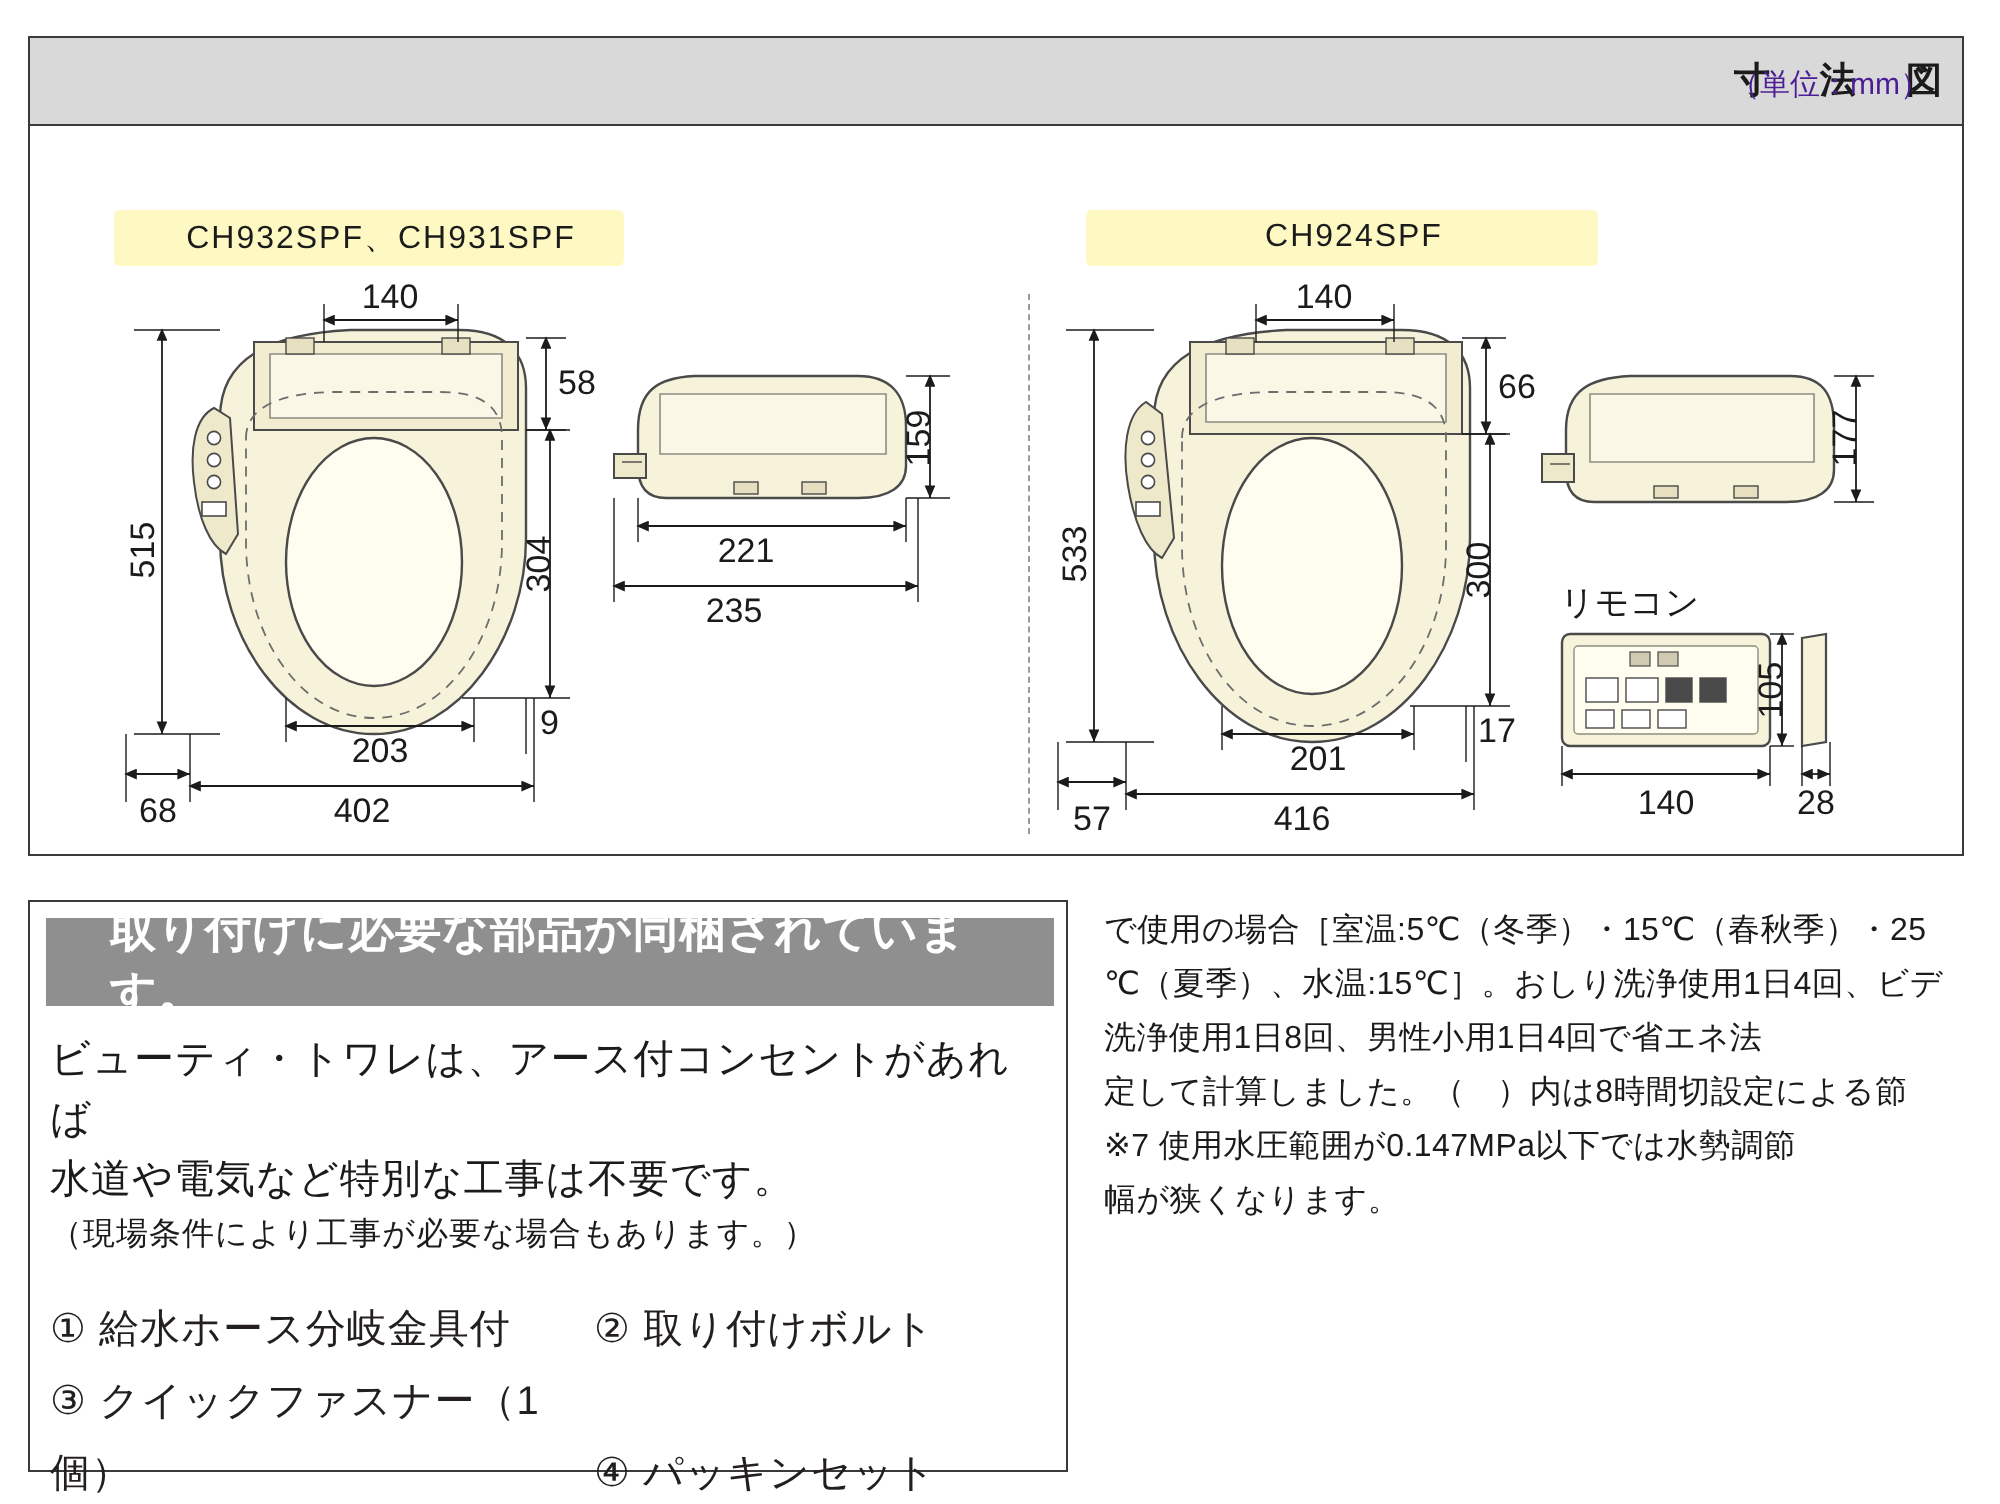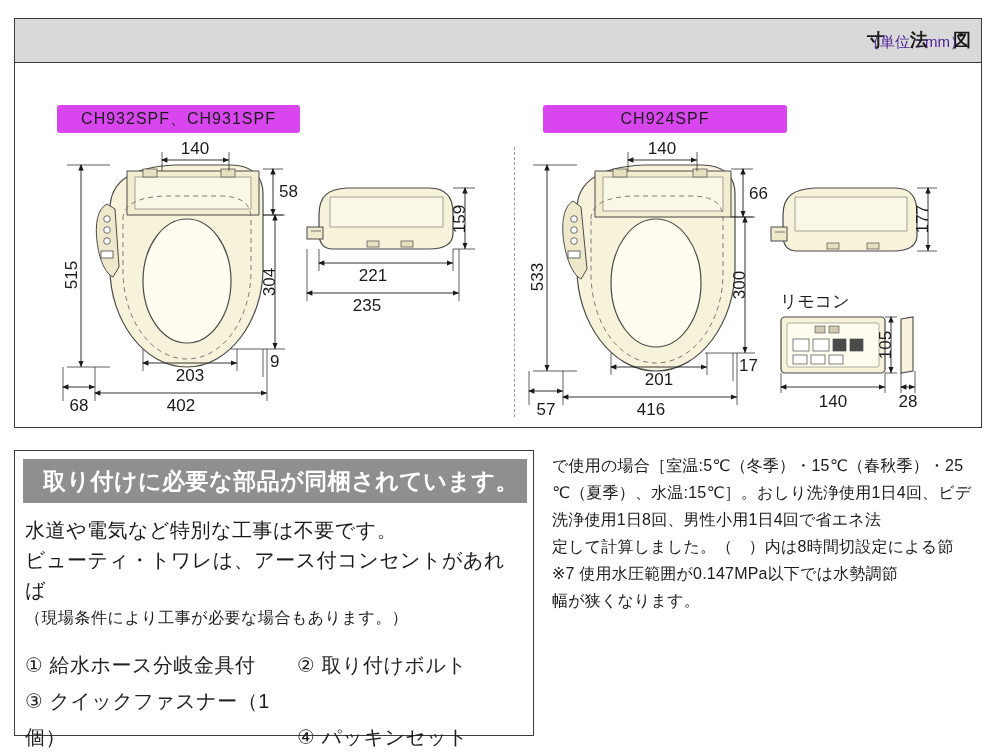--- a/index.html
+++ b/index.html
@@ -5,33 +5,33 @@
   html,body{margin:0;padding:0;background:#ffffff;}
   body{width:1000px;height:752px;font-family:"Liberation Sans","DejaVu Sans",sans-serif;color:#231f20;position:relative;overflow:hidden;}
   .page{position:absolute;left:0;top:0;width:1000px;height:752px;}
 
   
   .dim-panel{position:absolute;left:14px;top:18px;width:968px;height:410px;border:1px solid #3a3a3a;background:#fff;box-sizing:border-box;}
   .dim-header{position:absolute;left:0;top:0;width:100%;height:44px;background:#d9d9d9;border-bottom:1px solid #3a3a3a;box-sizing:border-box;}
   .dim-title{position:absolute;left:0;top:9px;width:100%;text-align:right;font-size:18px;letter-spacing:10px;font-weight:700;color:#1b1b1b;}
   .dim-unit{position:absolute;right:16px;top:14px;font-size:15px;color:#4c1d95;}
 
-  .label-pill{position:absolute;background:#d946ef;border-radius:3px;font-size:16px;color:#1b1b1b;display:flex;align-items:center;justify-content:center;letter-spacing:1px;}
+  .label-pill{position:absolute;background:#fef9c3;border-radius:3px;font-size:16px;color:#1b1b1b;display:flex;align-items:center;justify-content:center;letter-spacing:1px;padding-left:12px;}
   #pill-left{left:42px;top:86px;width:243px;height:28px;}
   #pill-right{left:528px;top:86px;width:244px;height:28px;}
 
   .vdivider{position:absolute;left:499px;top:128px;width:0;height:270px;border-left:1px dashed #9a9a9a;}
 
   svg.draw{position:absolute;left:0;top:0;width:968px;height:410px;overflow:visible;}
   svg text{font-family:"Liberation Sans","DejaVu Sans",sans-serif;fill:#1b1b1b;}
 
   
   .parts-box{position:absolute;left:14px;top:450px;width:520px;height:286px;border:1px solid #3a3a3a;background:#fff;box-sizing:border-box;}
   .parts-head{position:absolute;left:8px;top:8px;width:504px;height:44px;background:#8f8f8f;display:flex;align-items:center;}
-  .parts-head span{color:#fff;font-size:23px;font-weight:700;padding-left:20px;letter-spacing:0.5px;}
+  .parts-head span{color:#fff;font-size:23px;font-weight:700;padding-left:32px;letter-spacing:0.5px;}
   .parts-body{position:absolute;left:10px;top:64px;width:500px;}
   .pline{font-size:20px;line-height:30px;letter-spacing:0.5px;color:#1b1b1b;}
   .pline.small{font-size:16px;line-height:26px;}
   .plist{margin-top:16px;font-size:20px;line-height:36px;letter-spacing:0.5px;}
   .plist .c1{display:inline-block;width:272px;}
 
   
   .notes{position:absolute;left:552px;top:452px;width:436px;}
   .notes p{margin:0;font-size:16px;line-height:27px;letter-spacing:0.2px;color:#1b1b1b;}
 </style>
@@ -248,22 +248,22 @@
         <text x="893" y="388" font-size="17" text-anchor="middle">28</text>
       </g>
     </svg>
   </div>
 
   <div class="parts-box">
     <div class="parts-head">
       <span>取り付けに必要な部品が同梱されています。</span>
     </div>
     <div class="parts-body">
+      <div class="pline">ビューティ・トワレは、アース付コンセントがあれば</div>
       <div class="pline">水道や電気など特別な工事は不要です。</div>
-      <div class="pline">ビューティ・トワレは、アース付コンセントがあれば</div>
       <div class="pline small">（現場条件により工事が必要な場合もあります。）</div>
       <div class="plist">
         <span class="c1">① 給水ホース分岐金具付</span><span>② 取り付けボルト</span><br>
         <span class="c1">③ クイックファスナー（1個）</span><span>④ パッキンセット</span>
       </div>
     </div>
   </div>
 
   <div class="notes">
     <p>で使用の場合［室温:5℃（冬季）・15℃（春秋季）・25</p>

